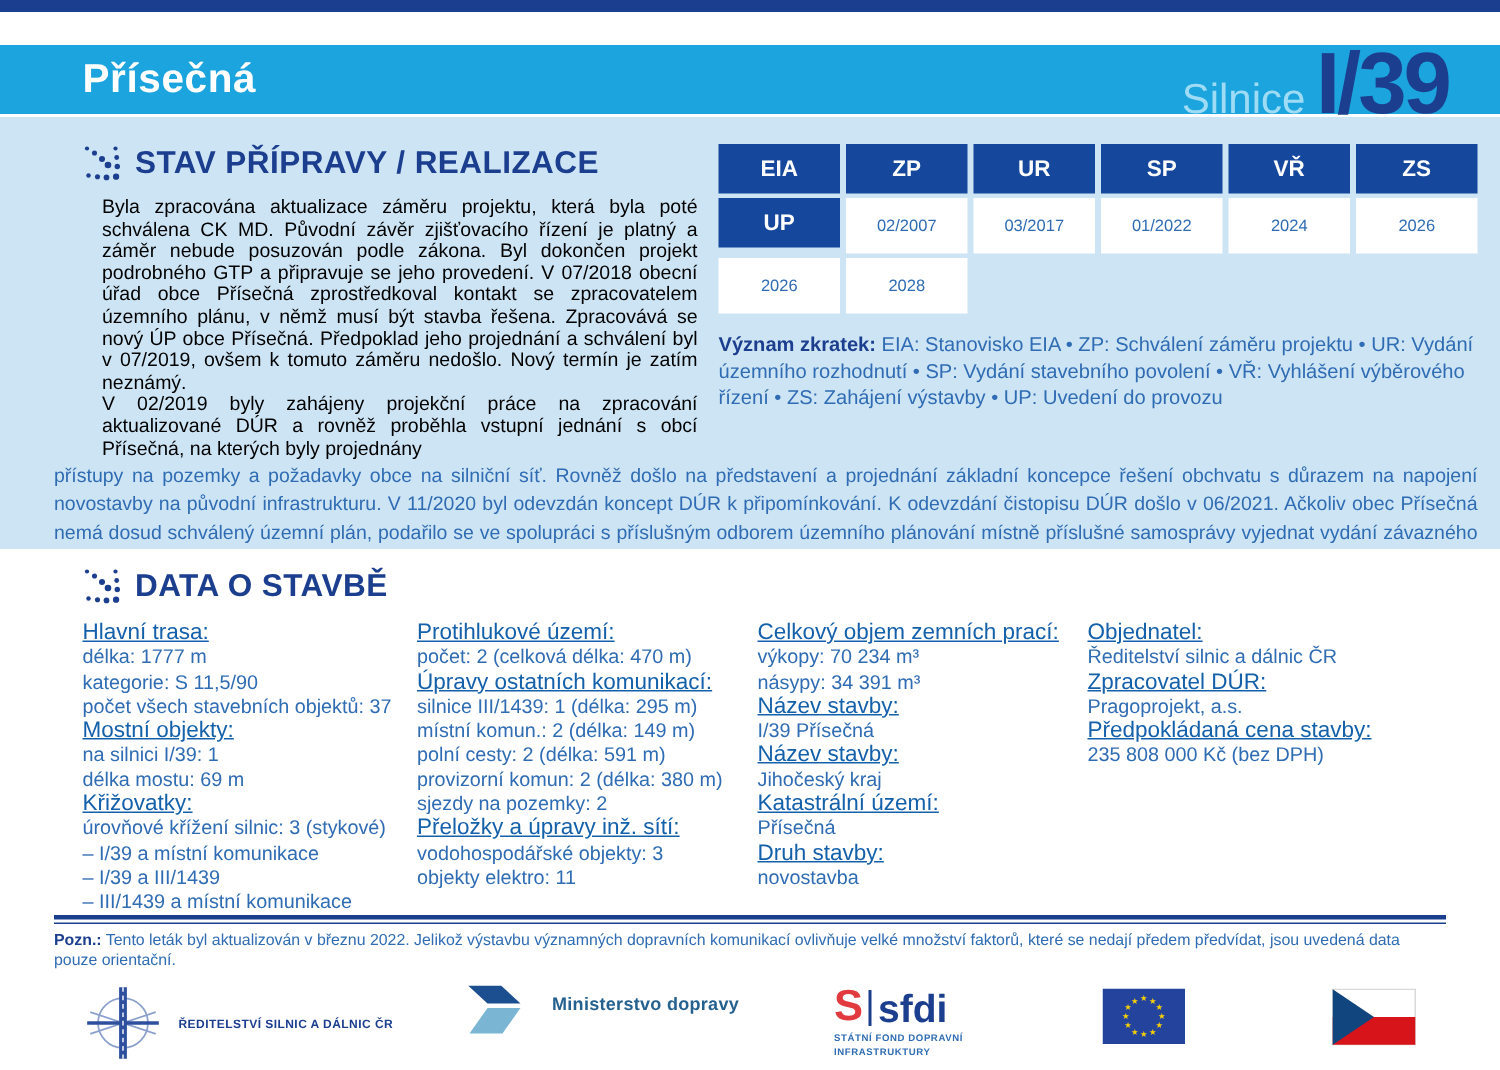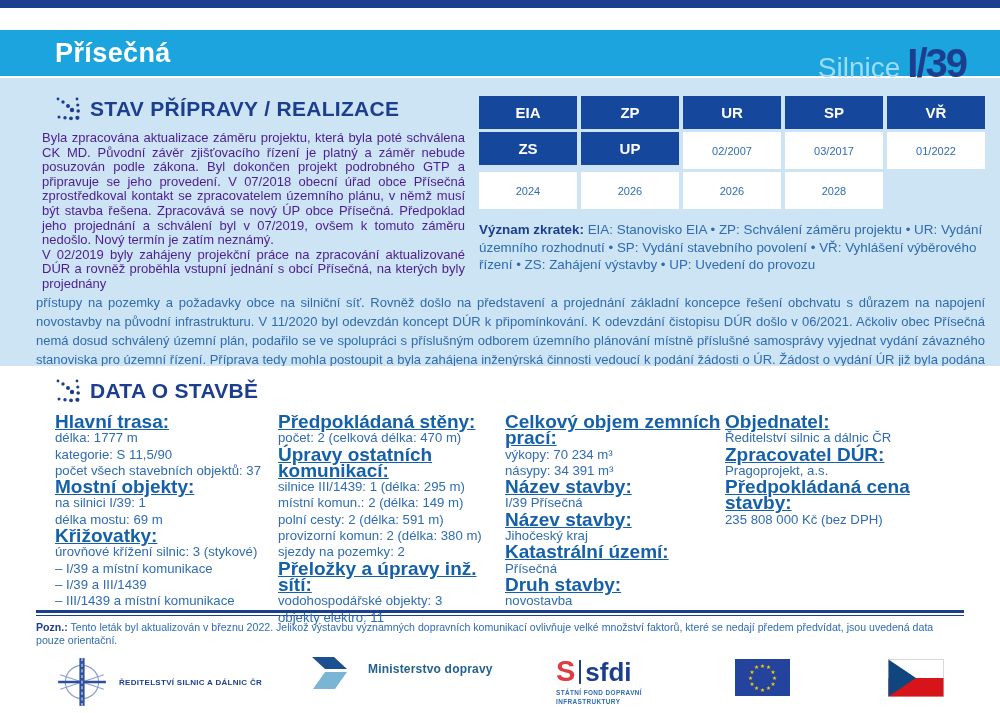--- a/index.html
+++ b/index.html
@@ -5,40 +5,40 @@
   *{box-sizing:border-box;margin:0;padding:0}
   html,body{background:#fff}
   body{width:1000px;height:713px;font-family:"Liberation Sans","DejaVu Sans",sans-serif;overflow:hidden}
   .page{position:relative;width:1000px;height:713px;background:#fff;overflow:hidden}
 
   .topbar{height:8px;background:#1c3e8e}
   .headerbar{position:relative;margin-top:22px;height:46px;background:#1ba4dd}
   .header-title{position:absolute;left:55px;top:50%;transform:translateY(-50%);color:#fff;font-size:27px;font-weight:bold;letter-spacing:.4px}
   .road{position:absolute;right:34px;bottom:-6px;display:flex;align-items:baseline;gap:7px;line-height:1}
   .road-label{color:#9edcf5;font-size:28px}
-  .road-number{color:#1c3e8e;font-size:40px;font-weight:bold;letter-spacing:-2px;line-height:.92}
+  .road-number{color:#1c3e8e;font-size:58px;font-weight:bold;letter-spacing:-2px;line-height:.92}
 
   .panel{margin-top:2px;height:288px;background:#cde4f4;padding:18px 15px 0 36px;overflow:hidden}
   .milestones{float:right;width:506px;margin:0 0 14px 14px}
-  .ms-grid{display:grid;grid-template-columns:repeat(5,1fr);gap:3px 4px;margin-bottom:12px}
+  .ms-grid{display:grid;grid-template-columns:repeat(6,1fr);gap:3px 4px;margin-bottom:12px}
   .ms-head{background:#15479c;color:#fff;font-weight:bold;font-size:15px;height:33px;display:flex;align-items:center;justify-content:center}
   .ms-val{background:#fff;color:#2f6cb3;font-size:11px;height:37px;display:flex;align-items:center;justify-content:center}
   .legend{font-size:13.4px;line-height:17.5px;color:#2f6cb3}
   .legend-label{font-weight:bold;color:#1c3e8e}
 
   .section-head{display:flex;align-items:center;gap:9px;margin-left:19px;margin-bottom:9px}
   .section-head .head-text{color:#1c3e8e;font-size:21px;font-weight:bold;letter-spacing:.3px}
   .dots-icon{flex:0 0 auto}
 
-  .para{margin-left:6px;font-size:13px;line-height:14.6px;color:#4c1d95;text-align:justify}
+  .para{margin-left:32px;font-size:13px;line-height:14.6px;color:#000000;text-align:justify}
   .para-wide{margin-left:0;font-size:13px;line-height:19px;color:#2f6cb3;text-align:justify;margin-top:1px}
 
   .data-section{height:244px;padding:12px 25px 0 36px}
   .data-cols{display:grid;grid-template-columns:223px 227px 220px 1fr;margin-left:19px;margin-top:10px}
-  .group-heading{color:#1460aa;font-weight:bold;font-size:19px;line-height:16.3px;text-decoration:underline}
+  .group-heading{color:#1460aa;font-weight:normal;font-size:15px;line-height:16.3px;text-decoration:underline}
   .group-line{color:#2f6cb3;font-size:13.2px;line-height:16.3px}
   .gap-above{}
 
   .rule{margin:0 36px;height:6px;border-top:3px solid #1c3e8e;border-bottom:1px solid #1c3e8e}
   .note{margin:5px 36px 0;font-size:10.6px;line-height:13px;color:#2f6cb3}
   .note-label{font-weight:bold;color:#1c3e8e}
 
   .logos{position:relative;height:71px;margin-top:8px}
   .logo{position:absolute}
   .logo-rsd{left:55px;top:0;display:flex;align-items:center;gap:10px}
@@ -142,21 +142,21 @@
         <div class="group-line">na silnici I/39: 1</div>
         <div class="group-line">délka mostu: 69 m</div>
         <div class="group-heading">Křižovatky:</div>
         <div class="group-line">úrovňové křížení silnic: 3 (stykové)</div>
         <div class="group-line">– I/39 a místní komunikace</div>
         <div class="group-line">– I/39 a III/1439</div>
         <div class="group-line">– III/1439 a místní komunikace</div>
       </div>
 
       <div class="data-col">
-        <div class="group-heading">Předpokládaná stěny:</div>
+        <div class="group-heading">Protihlukové území:</div>
         <div class="group-line">počet: 2 (celková délka: 470 m)</div>
         <div class="group-heading">Úpravy ostatních komunikací:</div>
         <div class="group-line">silnice III/1439: 1 (délka: 295 m)</div>
         <div class="group-line">místní komun.: 2 (délka: 149 m)</div>
         <div class="group-line">polní cesty: 2 (délka: 591 m)</div>
         <div class="group-line">provizorní komun: 2 (délka: 380 m)</div>
         <div class="group-line">sjezdy na pozemky: 2</div>
         <div class="group-heading">Přeložky a úpravy inž. sítí:</div>
         <div class="group-line">vodohospodářské objekty: 3</div>
         <div class="group-line">objekty elektro: 11</div>

